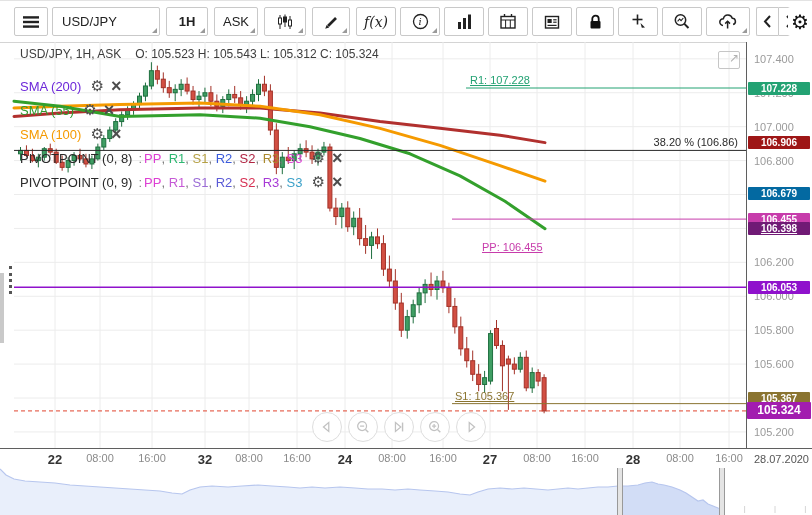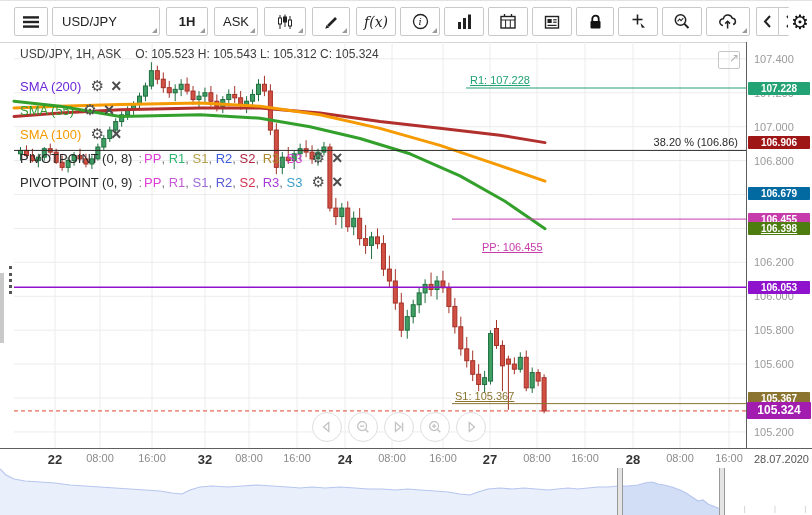--- a/index.html
+++ b/index.html
@@ -465,21 +465,21 @@
         <div class="ptick" style="top: 214.349px;">106.200</div>
         <div class="ptick" style="top: 248.269px;">106.000</div>
         <div class="ptick" style="top: 282.189px;">105.800</div>
         <div class="ptick" style="top: 316.109px;">105.600</div>
         <div class="ptick" style="top: 350.029px;">105.400</div>
         <div class="ptick" style="top: 383.949px;">105.200</div>
         <div class="pbadge" style="background: rgb(35, 162, 115); top: 39.5px;">107.228</div>
         <div class="pbadge" style="background: rgb(158, 22, 22); top: 94.1112px;">106.906</div>
         <div class="pbadge" style="background: #0369a1; top: 132.61px; margin-top: 12px;">106.679</div>
         <div class="pbadge" style="background: rgb(199, 60, 171); top: 170.601px;">106.455</div>
-        <div class="pbadge" style="background: #4d7c0f; top: 180.268px; text-decoration: underline;">106.398</div>
+        <div class="pbadge" style="background: #701a75; top: 180.268px; text-decoration: underline;">106.398</div>
         <div class="pbadge" style="background: rgb(143, 18, 204); top: 238.78px;">106.053</div>
         <div class="pbadge" style="background: rgb(138, 116, 48); top: 349.529px;">105.367</div>
         <div class="pbadge big" style="background: #a21caf; top: 360.418px;">105.324</div>
       </div>
   </div>
 
   <div id="time-axis">
     <span id="axis-date">28.07.2020</span>
   <span class="ttick major" style="left: 55px;">22</span>
       <span class="ttick" style="left: 100px;">08:00</span>

